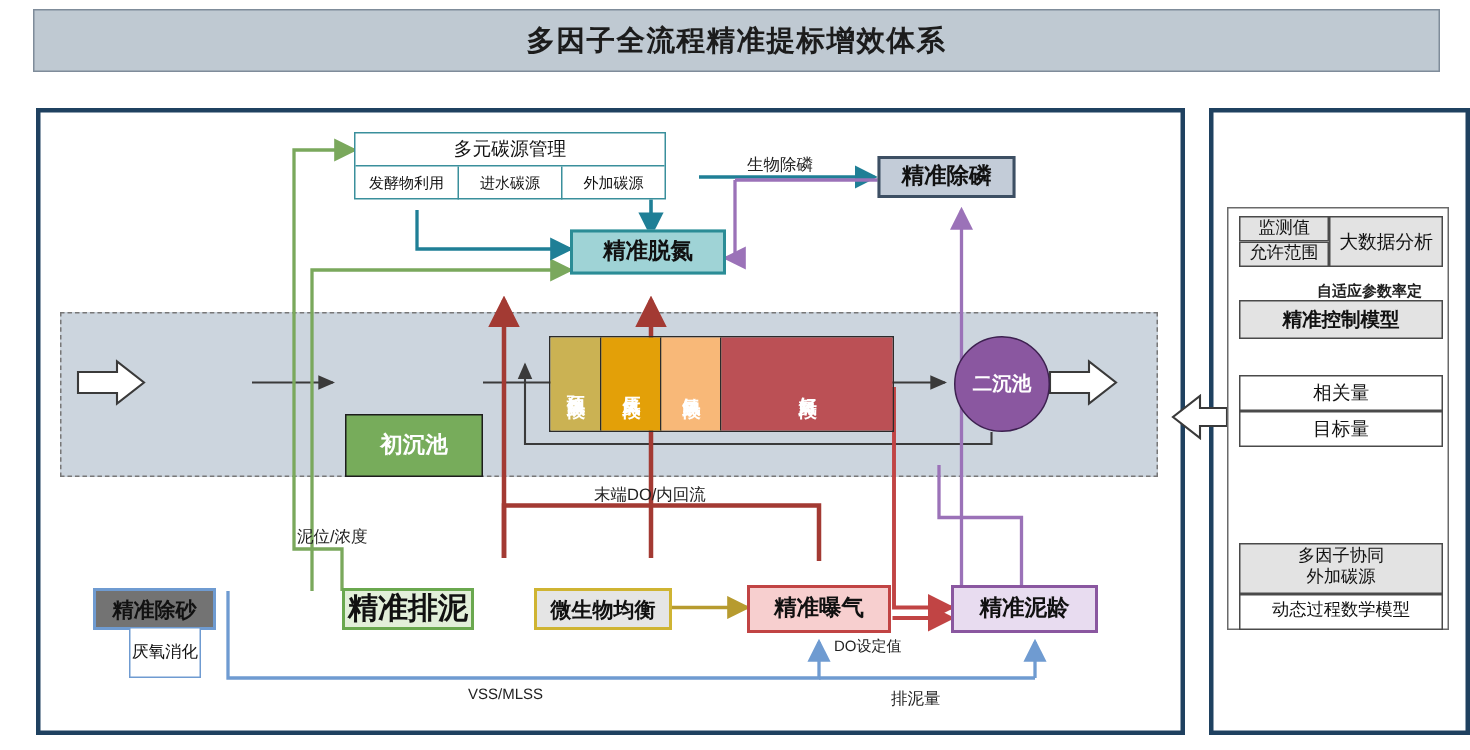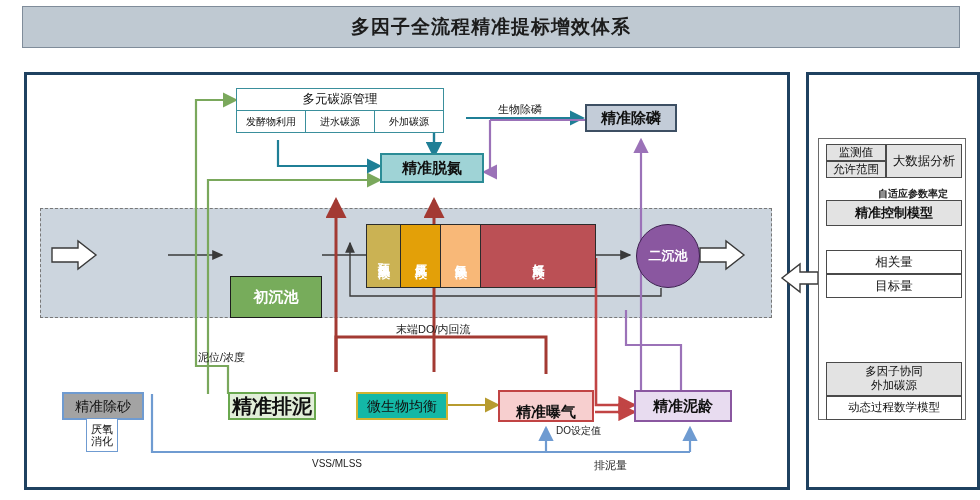--- a/index.html
+++ b/index.html
@@ -54,27 +54,27 @@
     font-size:12.5px;color:#111;border-bottom:1px solid #3a8f9c;}
   .carbon-row{height:22px;display:flex;}
   .carbon-cell{flex:1;display:flex;align-items:center;justify-content:center;
     font-size:10px;color:#111;border-right:1px solid #3a8f9c;}
   .carbon-cell:last-child{border-right:none;}
 
   .b-tuodan{background:#9fd3d6;border:2px solid #2b8c96;color:#111;
     font-size:15px;font-weight:bold;}
   .b-chulin{background:#c3ccd8;border:2px solid #3d4f63;color:#111;
     font-size:15px;font-weight:bold;}
-  .b-chusha2{background:#a3a3a3;border:2px solid #6f9bd1;color:#111;
-    font-size:14px;font-weight:normal;}
+  .b-chusha2{background:#737373;border:2px solid #6f9bd1;color:#111;
+    font-size:14px;font-weight:bold;}
   .b-yanyang{background:#ffffff;border:1px solid #6f9bd1;color:#111;font-size:11px;}
   .b-painii{background:#e2efd9;border:2px solid #6aa84f;color:#111;
     font-size:20px;font-weight:bold;}
-  .b-weisheng{background:#14b8a6;border:2px solid #cfb432;color:#111;
-    font-size:14px;font-weight:normal;}
+  .b-weisheng{background:#e5e5e5;border:2px solid #cfb432;color:#111;
+    font-size:14px;font-weight:bold;}
   .b-baoqi{background:#f7cfcf;border:2px solid #c14444;color:#111;
     font-size:15px;font-weight:bold;}
   .b-niling{background:#e8dcf0;border:2px solid #8a57a0;color:#111;
     font-size:15px;font-weight:bold;}
 
   
   .p-box{position:absolute;box-sizing:border-box;border:1px solid #4a4a4a;
     background:#ffffff;display:flex;align-items:center;justify-content:center;
     font-size:11.5px;color:#111;text-align:center;line-height:1.2;}
   .p-grey{background:#e3e3e3;}
@@ -201,34 +201,34 @@
   </div>
 
   <div class="clarifier" style="left:636px;top:224px;">
     <span>二沉池</span>
   </div>
 
   <div class="bx b-chusha2" style="left:62px;top:392px;width:82px;height:28px;">
     <span>精准除砂</span>
   </div>
 
-  <div class="bx b-yanyang" style="left:86px;top:418px;width:32px;height:34px;
+  <div class="bx b-yanyang" style="left:86px;top:418px;width:48px;height:34px;
        flex-direction:column;">
     <span style="line-height:1.1;">厌氧消化</span>
   </div>
 
   <div class="bx b-painii" style="left:228px;top:392px;width:88px;height:28px;">
     <span>精准排泥</span>
   </div>
 
   <div class="bx b-weisheng" style="left:356px;top:392px;width:92px;height:28px;">
     <span>微生物均衡</span>
   </div>
 
-  <div class="bx b-baoqi" style="left:498px;top:390px;width:96px;height:32px;align-items:flex-end;">
+  <div class="bx b-baoqi" style="left:498px;top:390px;width:96px;height:32px;">
     <span>精准曝气</span>
   </div>
 
   <div class="bx b-niling" style="left:634px;top:390px;width:98px;height:32px;">
     <span>精准泥龄</span>
   </div>
 
   <div class="lbl" style="left:498px;top:102px;">生物除磷</div>
   <div class="lbl" style="left:198px;top:350px;">泥位/浓度</div>
   <div class="lbl" style="left:396px;top:322px;">末端DO/内回流</div>

